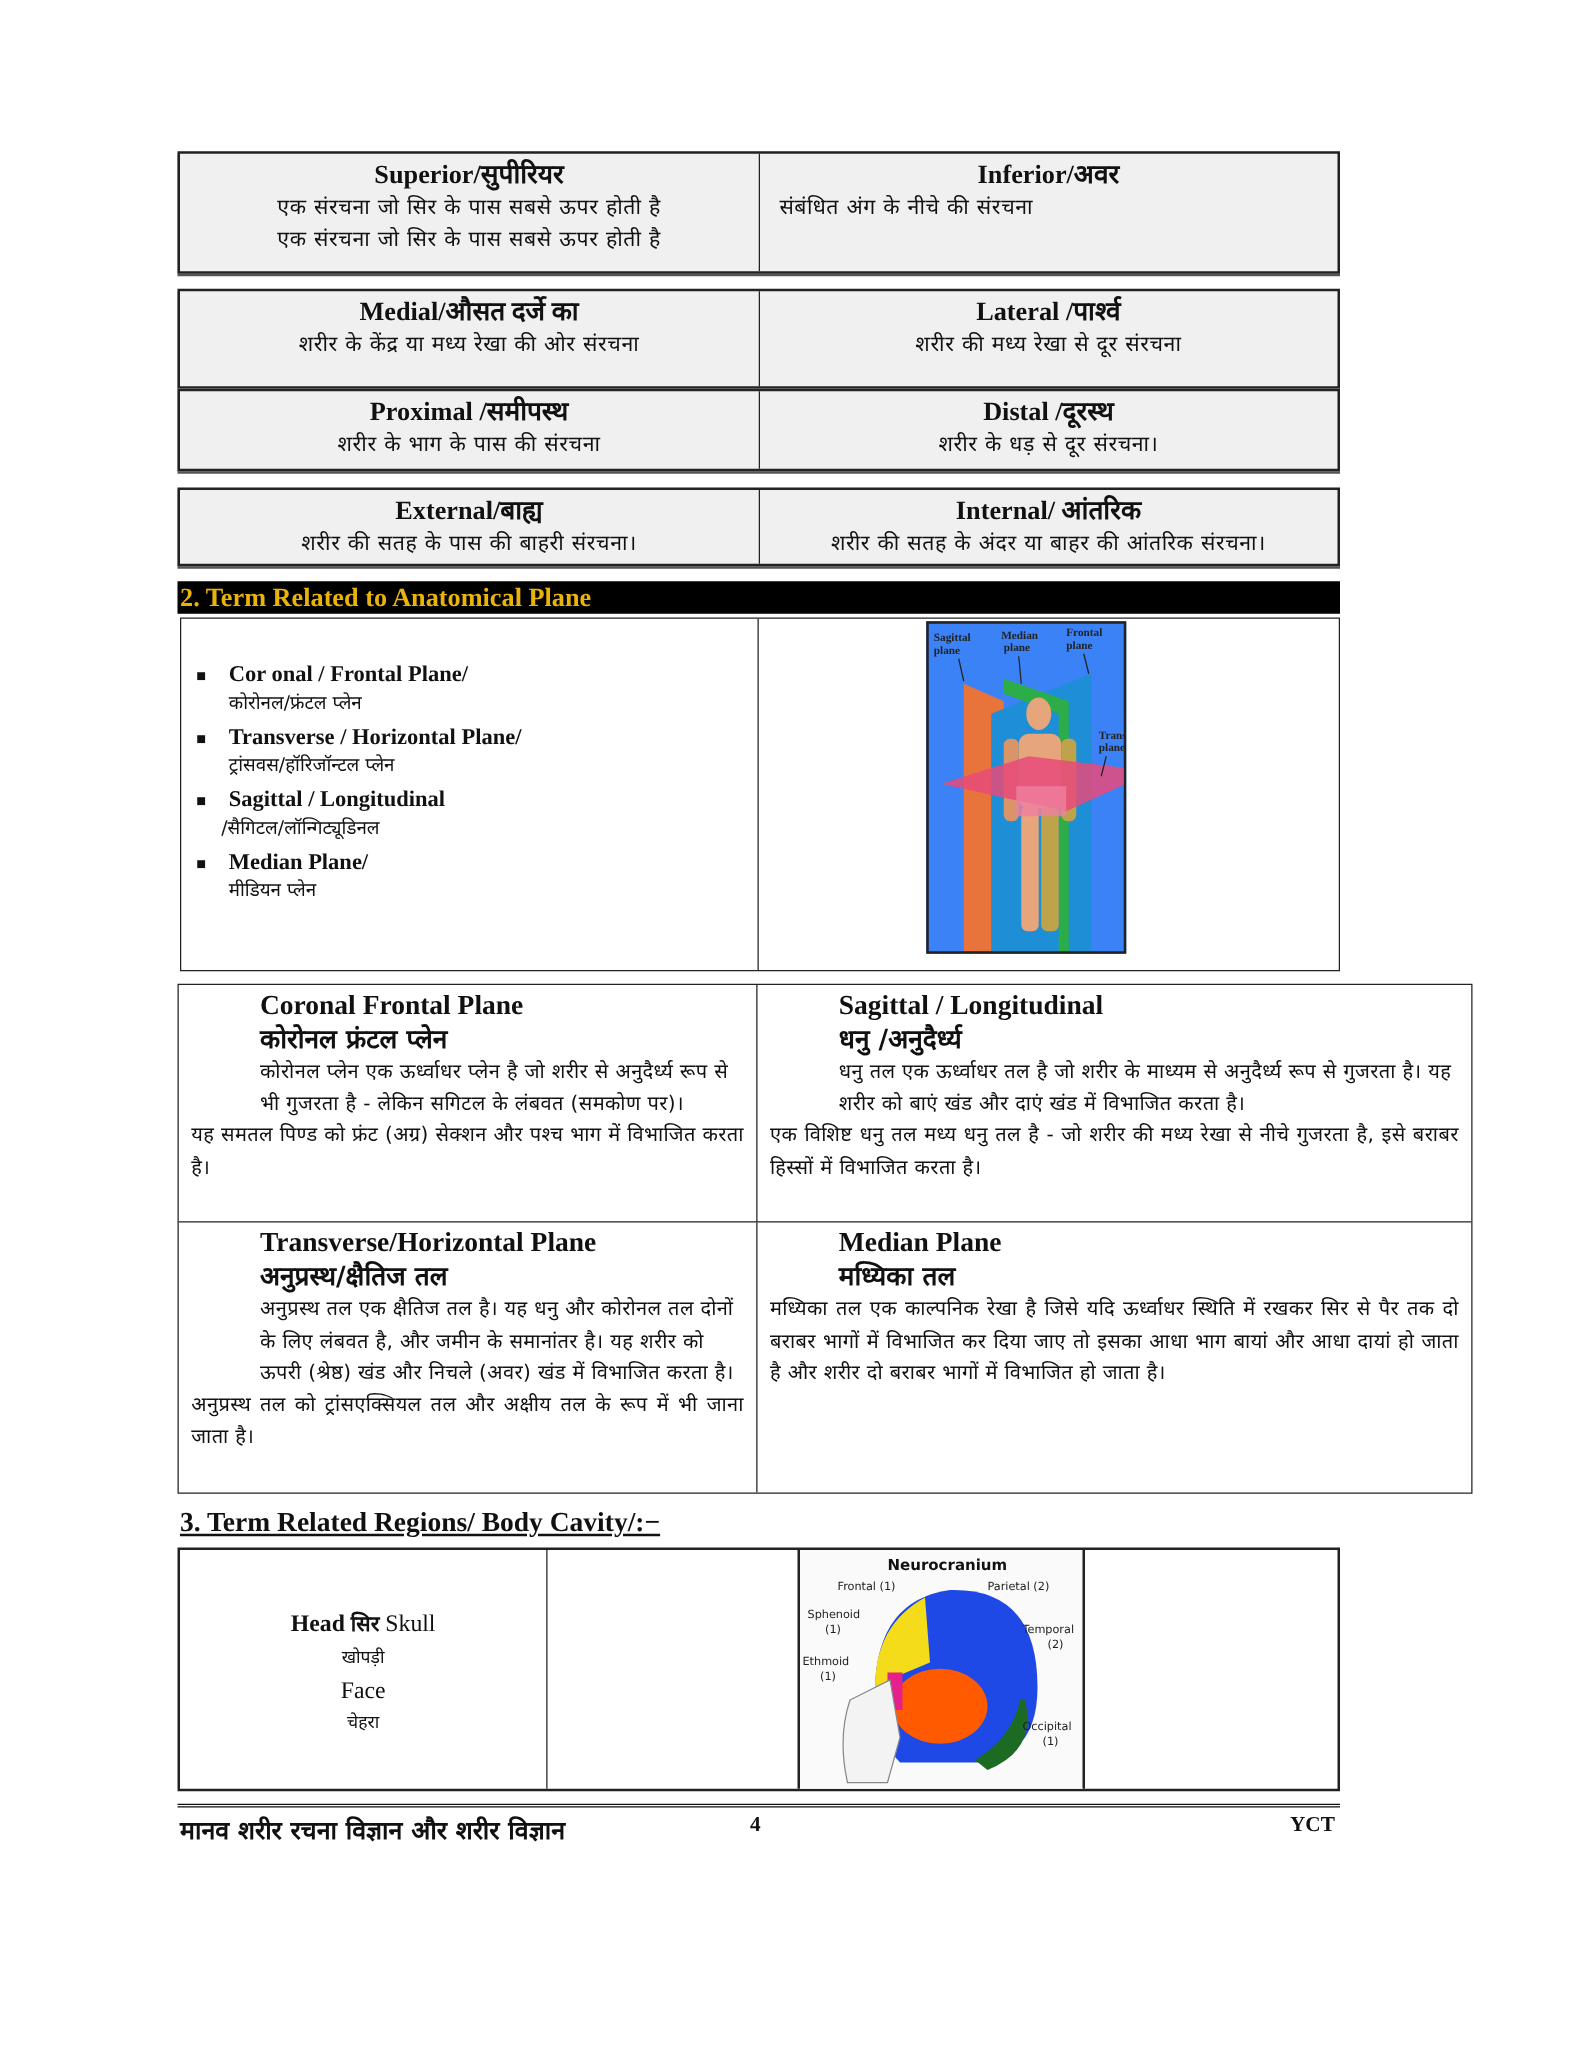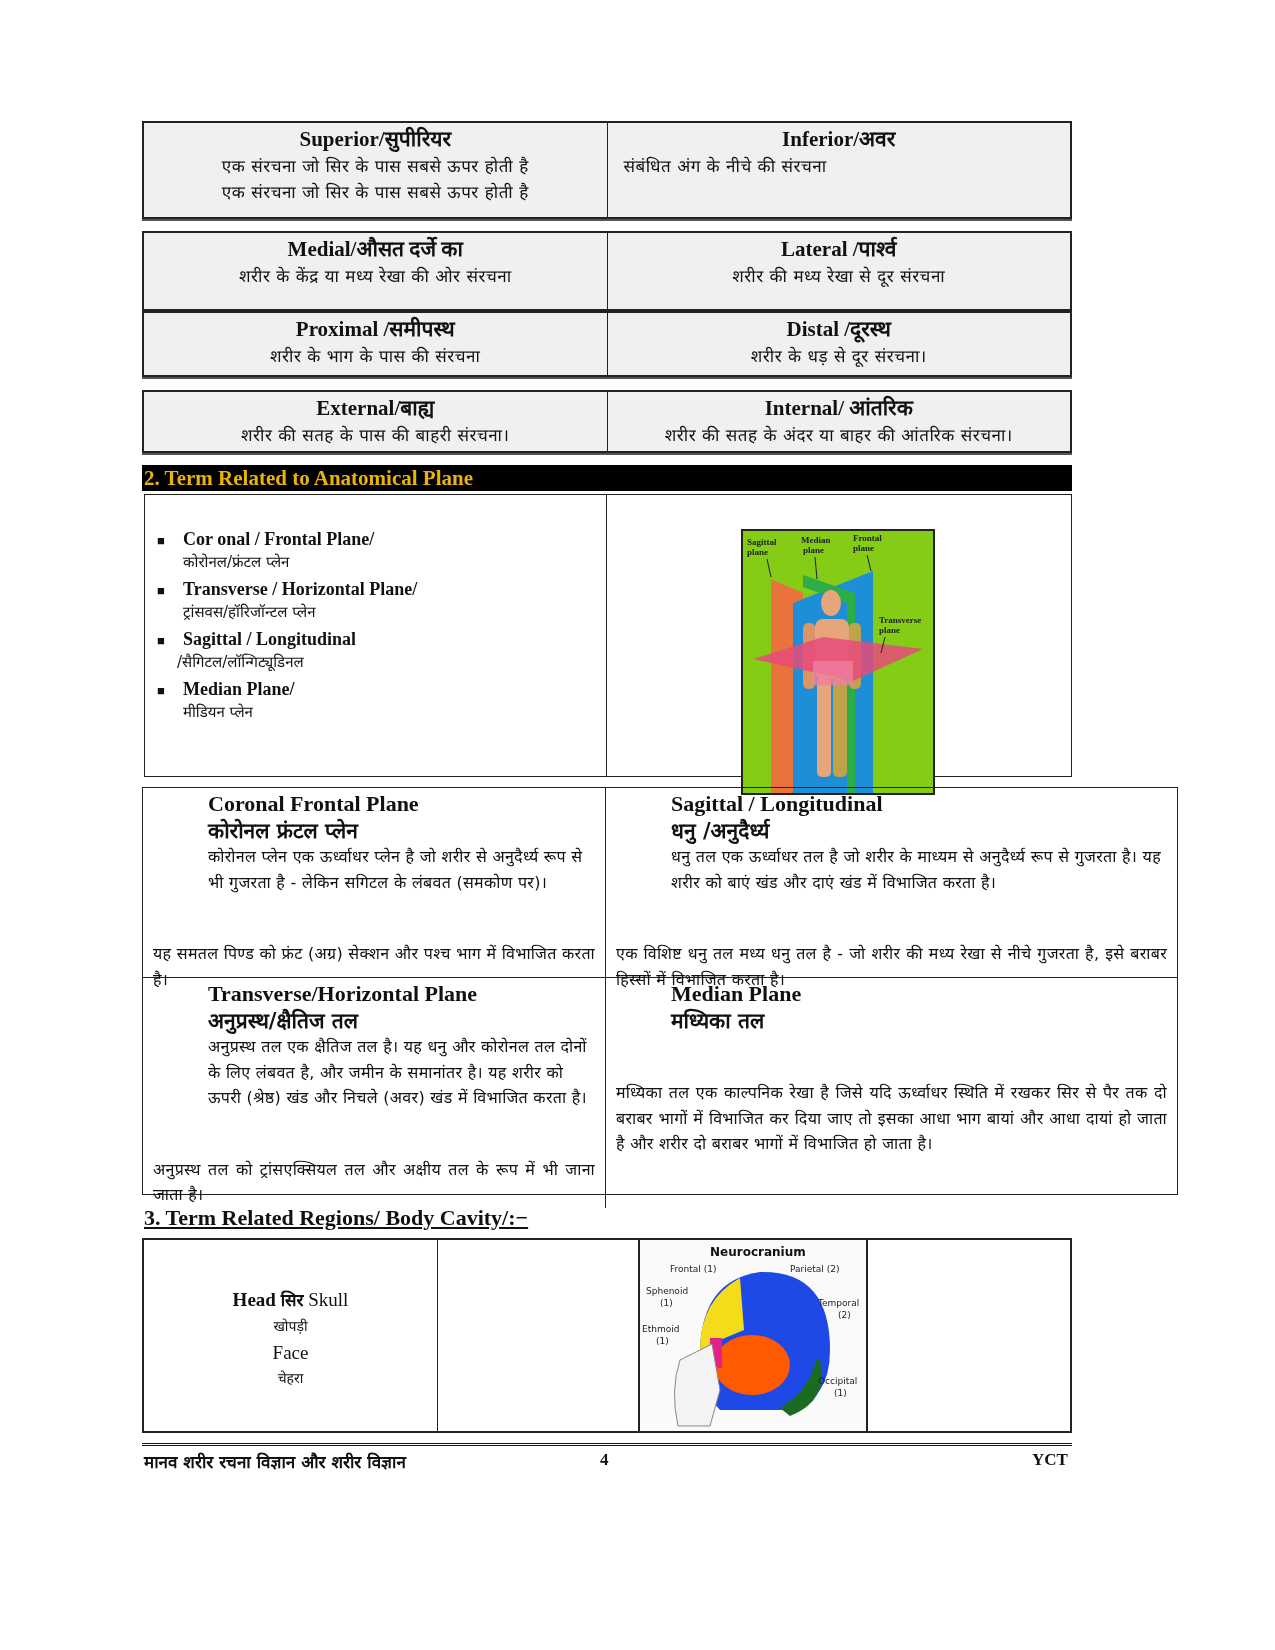--- a/index.html
+++ b/index.html
@@ -40,21 +40,21 @@
     border: 1.5px solid #222; display: grid;
     grid-template-columns: 463px 1fr; grid-template-rows: 190px 1fr;
   }
   .grid4 .g { padding: 2px 10px 0 10px; }
   .grid4 .g:nth-child(odd) { border-right: 1.5px solid #222; }
   .grid4 .g:nth-child(-n+2) { border-bottom: 1.5px solid #222; }
   .g-title-en { font-weight: bold; font-size: 22px; line-height: 28px; }
   .g-title-hi { font-weight: bold; font-size: 21px; line-height: 26px; font-family: "DejaVu Sans", sans-serif; }
   .g-indent { padding-left: 55px; }
   .g-body { font-size: 16px; line-height: 25.5px; font-family: "DejaVu Sans", sans-serif; letter-spacing: 0.3px; }
-  .justify { text-align: justify; margin-top: 46px; }
+  .justify { text-align: justify; }
 
   .section3-title {
     position: absolute; left: 144px; top: 1205px; font-weight: bold; font-size: 22px;
     text-decoration: underline;
   }
   .region-box {
     position: absolute; left: 142px; top: 1238px; width: 930px; height: 195px;
     border: 2px solid #222; display: flex;
   }
   .region-box .c1 { width: 294px; border-right: 1.5px solid #222; text-align: center; padding-top: 46px; }
@@ -141,21 +141,21 @@
     </div>
     <div class="bullet-item">
       <span class="bullet">■</span>
       <div>
         <div class="bullet-en">Median Plane/</div>
         <div class="bullet-hi">मीडियन प्लेन</div>
       </div>
     </div>
   </div>
   <div class="right">
-    <div style="position:absolute;left:134px;top:2px;width:194px;height:266px;border:2px solid #222;background:#84cc16;overflow:hidden;margin-top:32px;">
+    <div style="position:absolute;left:134px;top:2px;width:160px;height:266px;border:2px solid #222;background:#3b82f6;overflow:hidden;">
       <svg width="190" height="262" viewBox="0 0 190 262">
 
         <polygon points="28,48 60,62 60,262 28,262" fill="#e8743b"></polygon>
 
         <polygon points="50,72 130,40 130,262 50,262" fill="#1e8ed6"></polygon>
 
         <polygon points="60,44 112,62 112,262 104,262 104,72 60,56" fill="#2cad4a"></polygon>
 
         <ellipse cx="88" cy="72" rx="10" ry="13" fill="#e6a57a"></ellipse>
         <rect x="72" y="88" width="34" height="60" rx="8" fill="#e6a57a"></rect>
@@ -253,15 +253,15 @@
         <text x="2" y="92" font-size="9" font-family="DejaVu Sans, sans-serif" fill="#222">Ethmoid</text>
         <text x="16" y="104" font-size="9" font-family="DejaVu Sans, sans-serif" fill="#222">(1)</text>
         <text x="178" y="144" font-size="9" font-family="DejaVu Sans, sans-serif" fill="#222">Occipital</text>
         <text x="194" y="156" font-size="9" font-family="DejaVu Sans, sans-serif" fill="#222">(1)</text>
       </svg>
     </div>
   </div>
 </div>
 
 <div class="footer-line"></div>
-<div class="footer" style="left:144px;font-family:'DejaVu Sans',sans-serif;font-size:17px;">मानव शरीर रचना विज्ञान और शरीर विज्ञान</div>
+<div class="footer" style="left:144px;font-family:'DejaVu Sans',sans-serif;font-size:20px;">मानव शरीर रचना विज्ञान और शरीर विज्ञान</div>
 <div class="footer" style="left:600px;">4</div>
 <div class="footer" style="left:1032px;">YCT</div>
 
 </body></html>

